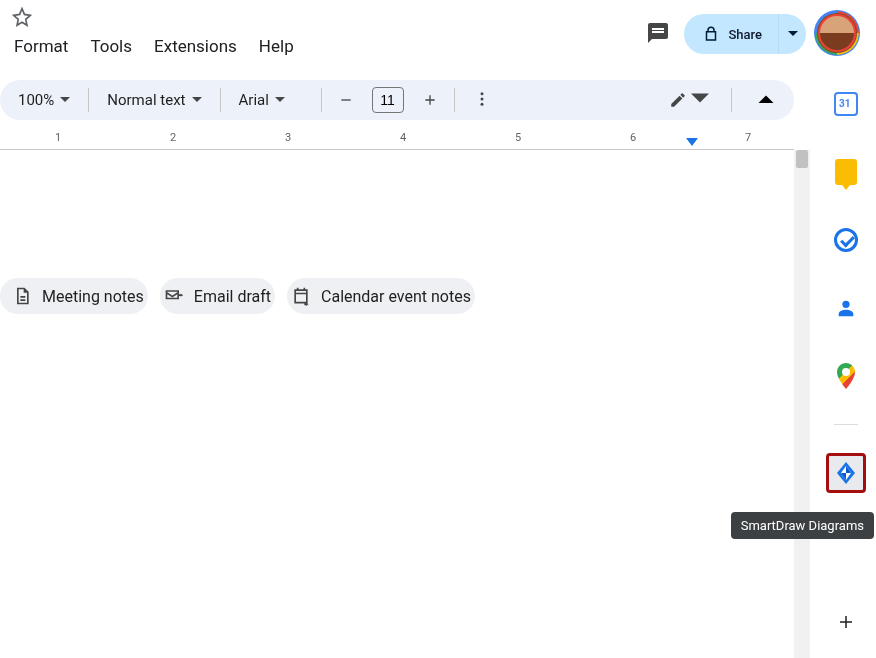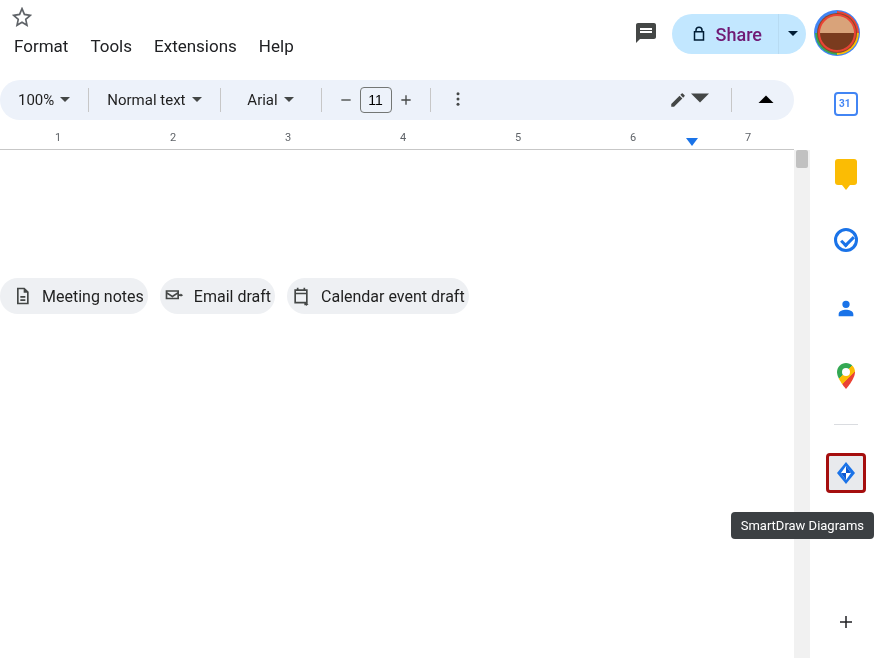--- a/index.html
+++ b/index.html
@@ -51,23 +51,23 @@
       border-radius: 40px;
       height: 40px;
       overflow: hidden;
     }
     .share-btn {
       display: flex;
       align-items: center;
       gap: 8px;
       padding: 0 16px 0 18px;
       height: 100%;
-      font-size: 18px;
+      font-size: 13px;
       font-weight: 500;
-      color: #701a75;
+      color: #0f172a;
       cursor: pointer;
     }
     .share-btn svg { width: 18px; height: 18px; fill: #001d35; }
     .share-dd {
       width: 28px; height: 100%;
       display: flex; align-items: center; justify-content: center;
       border-left: 1px solid rgba(0,0,0,0.05);
       cursor: pointer;
     }
     .share-dd svg { width: 10px; height: 10px; fill: #001d35; }
@@ -113,21 +113,21 @@
       display: flex; align-items: center; gap: 6px;
       padding: 4px 8px;
       font-size: 15px;
       color: #1f1f1f;
       cursor: pointer;
       border-radius: 4px;
     }
     .zoom { margin-left: 0; }
     .dd-caret svg { width: 10px; height: 10px; fill: #444746; }
     .font-size-box {
-      display: flex; align-items: center; gap: 0;
+      display: flex; align-items: center; gap: 12px;
     }
     .fs-btn { width: 28px; height: 28px; display:flex; align-items:center; justify-content:center; cursor:pointer; }
     .fs-input {
       width: 32px; height: 26px;
       border: 1px solid #747775;
       border-radius: 4px;
       text-align: center;
       font-size: 14px;
       background: #edf2fa;
     }
@@ -299,21 +299,21 @@
         </svg></span>
   </div>
   <div class="tb-sep"></div>
   <div class="tb-item" style="min-width:110px;">
     <span>Normal text</span>
     <span class="dd-caret"><svg viewBox="0 0 10 10">
           <path d="M0 2l5 5 5-5z"></path>
         </svg></span>
   </div>
   <div class="tb-sep"></div>
-  <div class="tb-item" style="min-width:80px;justify-content:center;">
+  <div class="tb-item" style="min-width:80px;">
     <span>Arial</span>
     <span class="dd-caret"><svg viewBox="0 0 10 10">
           <path d="M0 2l5 5 5-5z"></path>
         </svg></span>
   </div>
   <div class="tb-sep"></div>
   <div class="font-size-box">
     <div class="fs-btn">
       <svg viewBox="0 0 24 24" width="16" height="16">
           <path d="M5 11h14v2H5z" fill="#444746"></path>
@@ -378,21 +378,21 @@
   <div class="chip">
     <svg viewBox="0 0 24 24">
         <path d="M2 5h16v11H2V5zm2 2v.5l6 4 6-4V7H4zm0 2.8V14h12V9.8l-6 4-6-4zM20 9l3 2-3 2v-1h-2v-2h2V9z"></path>
       </svg>
     <span>Email draft</span>
   </div>
   <div class="chip">
     <svg viewBox="0 0 24 24">
         <path d="M4 4h3V2h2v2h6V2h2v2h3v17H4V4zm2 6v9h12v-9H6zm0-2h12V6H6v2zm12 12l3 2-3 2v-1h-2v-2h2v-1z"></path>
       </svg>
-    <span>Calendar event draft</span>
+    <span>Calendar event notes</span>
   </div>
 </div>
 
 <div class="side-panel">
   <div class="sp-icon">
       <div class="cal-icon"></div>
     </div>
   <div class="sp-icon">
       <div class="keep-icon"></div>
     </div>

